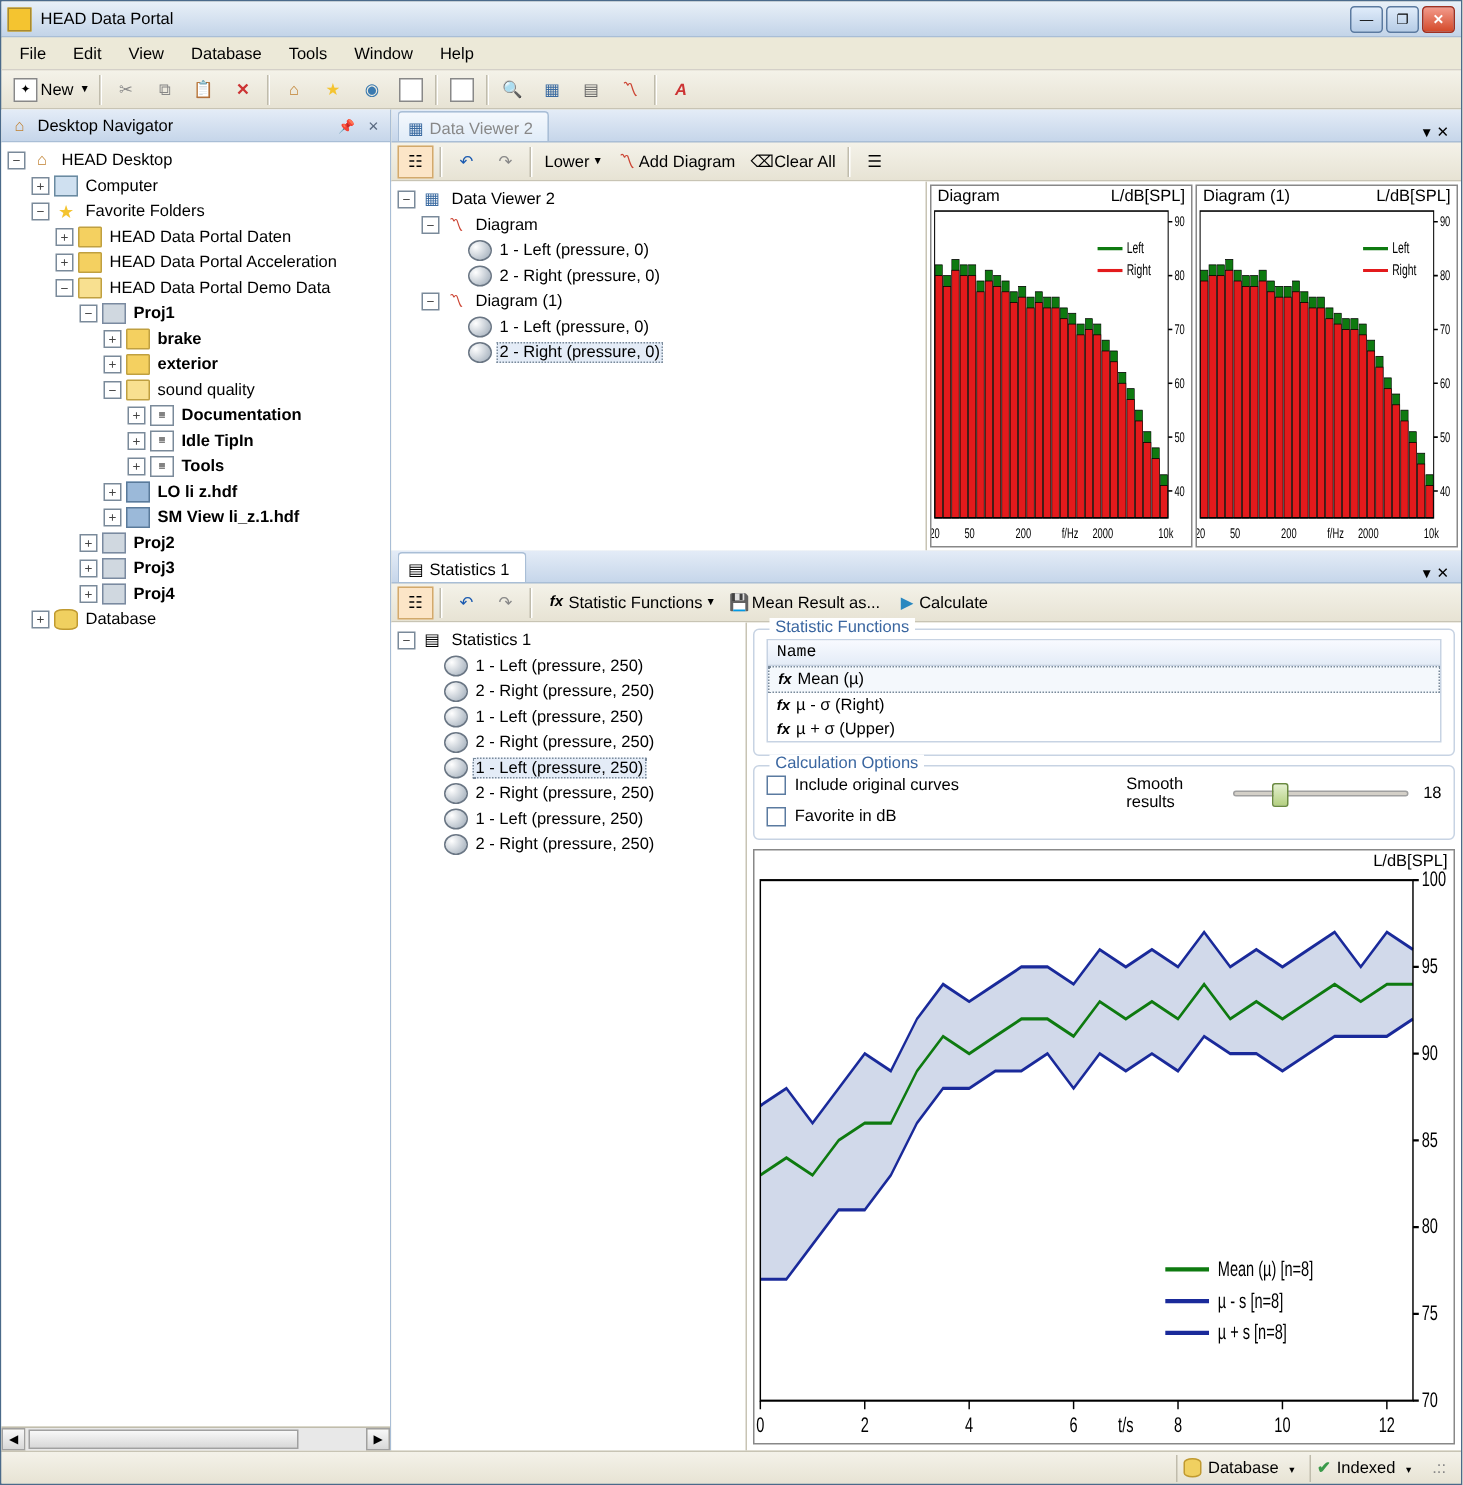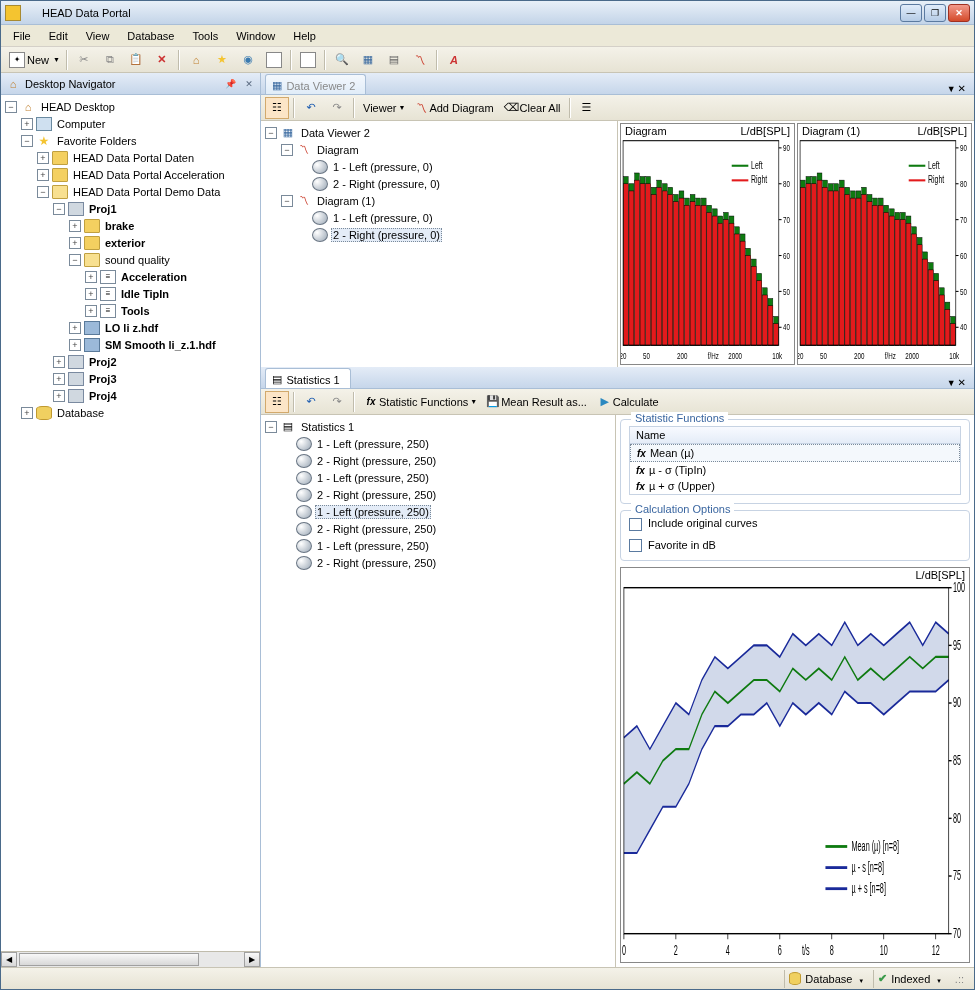--- a/index.html
+++ b/index.html
@@ -2,21 +2,21 @@
 <html><head>
 <meta charset="utf-8">
 <style>
   * { box-sizing: border-box; }
   body { margin: 0; font-family: Tahoma, Arial, sans-serif; font-size: 11px; color: #000; background: #ece9d8; user-select: none; }
 
   
   .window { width: 975px; height: 990px; display: flex; flex-direction: column; border: 1px solid #4a6a8a; }
   .titlebar { height: 24px; background: linear-gradient(to bottom,#e8f0f8,#d6e2f0 50%,#c3d4e8); display: flex; align-items: center; padding: 0 4px; border-bottom: 1px solid #a9bed6; }
   .titlebar .app-icon { width: 16px; height: 16px; background: #f4c430; border: 1px solid #a88a30; margin-right: 6px; }
-  .titlebar .title { flex: 1; font-weight: normal; color: #000; margin-left: 15px; }
+  .titlebar .title { flex: 1; font-weight: normal; color: #000; }
   .winbtns { display: flex; gap: 2px; }
   .winbtn { width: 22px; height: 18px; border: 1px solid #5b7aa0; background: linear-gradient(to bottom,#e0ecfa,#b6cce6); border-radius: 3px; display: flex; align-items: center; justify-content: center; font-size: 9px; }
   .winbtn.close { background: linear-gradient(to bottom,#f29a8b,#d44a2a); border-color: #a03020; color:#fff; font-weight:bold; }
 
   
   .menubar { height: 22px; background: #ece9d8; display: flex; align-items: center; padding: 0 4px; gap: 2px; border-bottom: 1px solid #d4d0c8; }
   .menubar .mitem { padding: 2px 8px; }
 
   
   .toolbar { height: 26px; background: linear-gradient(to bottom,#f4f2e9,#e7e3d4); display: flex; align-items: center; padding: 0 4px; gap: 2px; border-bottom: 1px solid #c8c4b4; }
@@ -285,21 +285,21 @@
                               <div class="node">
                                 <span class="twisty">−</span>
                                 <span class="ic ic-folder open"></span>
                                 <span class="lbl">sound quality</span>
                               </div>
                             <ul>
                               <li>
                                   <div class="node">
                                     <span class="twisty">+</span>
                                     <span class="ic ic-accel">≡</span>
-                                    <span class="lbl bold">Acceleration</span>
+                                    <span class="lbl bold">Documentation</span>
                                   </div>
                                 </li>
                               <li>
                                   <div class="node">
                                     <span class="twisty">+</span>
                                     <span class="ic ic-accel">≡</span>
                                     <span class="lbl bold">Idle TipIn</span>
                                   </div>
                                 </li>
                               <li>
@@ -315,21 +315,21 @@
                               <div class="node">
                                 <span class="twisty">+</span>
                                 <span class="ic ic-hdf"></span>
                                 <span class="lbl bold">LO li z.hdf</span>
                               </div>
                             </li>
                           <li>
                               <div class="node">
                                 <span class="twisty">+</span>
                                 <span class="ic ic-hdf"></span>
-                                <span class="lbl bold">SM Smooth li_z.1.hdf</span>
+                                <span class="lbl bold">SM View li_z.1.hdf</span>
                               </div>
                             </li>
                         </ul>
                       </li>
                       <li>
                           <div class="node">
                             <span class="twisty">+</span>
                             <span class="ic ic-proj"></span>
                             <span class="lbl bold">Proj2</span>
                           </div>
@@ -391,21 +391,21 @@
           </div>
         <div class="sep"></div>
         <div class="tbtn">
             <span class="icon" style="color:#1a5ab0;">↶</span>
           </div>
         <div class="tbtn">
             <span class="icon" style="color:#888;">↷</span>
           </div>
         <div class="sep"></div>
         <div class="tbtn drop">
-            <span>Viewer</span>
+            <span>Lower</span>
             <span class="drop-arrow">▼</span>
           </div>
         <div class="tbtn">
             <span class="icon i-chart">〽</span>
             <span>Add Diagram</span>
           </div>
         <div class="tbtn">
             <span class="icon">⌫</span>
             <span>Clear All</span>
           </div>
@@ -754,43 +754,50 @@
                     </li>
                   </ul>
               </li>
             </ul>
           </div>
           <div class="stats-right">
             <div class="groupbox">
               <span class="gtitle">Statistic Functions</span>
               <div class="fn-table">
                 <div class="fn-hdr">
-                    <span style="flex:0 0 295px;">Name</span>
+                    <span style="flex:0 0 295px;font-family:Liberation Mono, monospace;">Name</span>
                     <span style="flex:1;"></span>
                   </div>
                 <div class="fn-row selected">
                     <span class="ic-fx">fx</span>
                     <span>Mean (µ)</span>
                   </div>
                 <div class="fn-row">
                     <span class="ic-fx">fx</span>
-                    <span>µ - σ (TipIn)</span>
+                    <span>µ - σ (Right)</span>
                   </div>
                 <div class="fn-row">
                     <span class="ic-fx">fx</span>
                     <span>µ + σ (Upper)</span>
                   </div>
               </div>
             </div>
             <div class="groupbox">
               <span class="gtitle">Calculation Options</span>
               <div style="display:flex; align-items:flex-start; gap:20px;">
                 <div style="flex:0 0 220px;">
                   <div style="margin-bottom:8px;"><span class="cb"></span><span>Include original curves</span></div>
                   <div><span class="cb"></span><span>Favorite in dB</span></div>
+                </div>
+                <div style="display:flex; align-items:center; gap:10px;">
+                  <span>Smooth results</span>
+                  <span class="slider-track">
+                      <span class="slider-thumb" style="left:25px;"></span>
+                    </span>
+                  <span>18</span>
                 </div>
               </div>
             </div>
             <div class="stats-chart">
               <span class="chart-title-r">L/dB[SPL]</span>
               <svg class="chart-svg" id="lineChart" viewBox="0 0 480 280" preserveAspectRatio="none">
                   <path d="M4,120.6 L21.92,112.4 L39.84,128.8 L57.76,112.4 L75.68,96 L93.60000000000001,104.20000000000002 L111.52,79.60000000000002 L129.44,63.19999999999999 L147.36,71.39999999999998 L165.28,63.19999999999999 L183.20000000000002,55 L201.12,55 L219.04,63.19999999999999 L236.96,46.79999999999998 L254.88000000000002,55 L272.8,46.79999999999998 L290.72,55 L308.64000000000004,38.599999999999994 L326.56,55 L344.48,46.79999999999998 L362.40000000000003,55 L380.32,46.79999999999998 L398.24,38.599999999999994 L416.16,55 L434.08,38.599999999999994 L452,46.79999999999998 L452,79.60000000000002 L434.08,87.80000000000001 L416.16,87.80000000000001 L398.24,87.80000000000001 L380.32,96 L362.40000000000003,104.20000000000002 L344.48,96 L326.56,96 L308.64000000000004,87.80000000000001 L290.72,104.20000000000002 L272.8,96 L254.88000000000002,104.20000000000002 L236.96,96 L219.04,112.4 L201.12,96 L183.20000000000002,104.20000000000002 L165.28,104.20000000000002 L147.36,112.4 L129.44,112.4 L111.52,128.8 L93.60000000000001,153.39999999999998 L75.68,169.8 L57.76,169.8 L39.84,186.2 L21.92,202.6 L4,202.6 Z" fill="#c6cfe5" fill-opacity="0.8" stroke="none"></path>
                   <line x1="452" y1="260" x2="456" y2="260" stroke="#000"></line>
                   <text x="458" y="263" font-size="10">70</text>
                   <line x1="452" y1="219" x2="456" y2="219" stroke="#000"></line>

